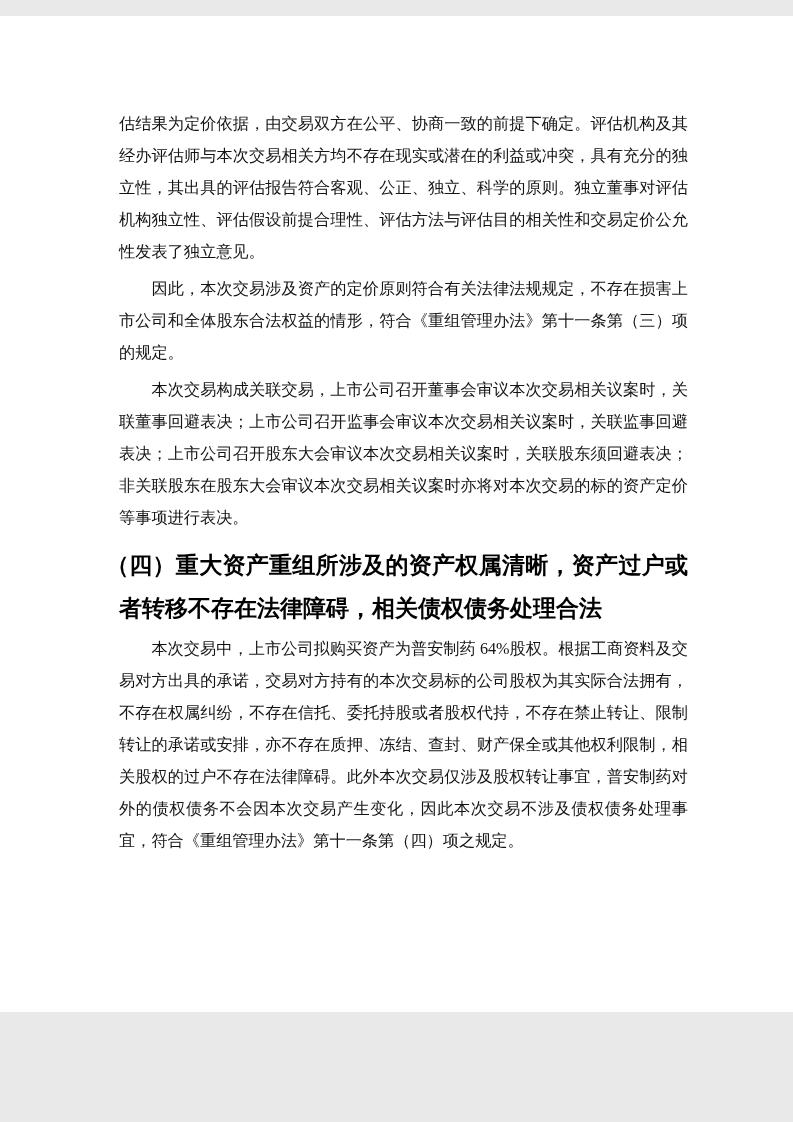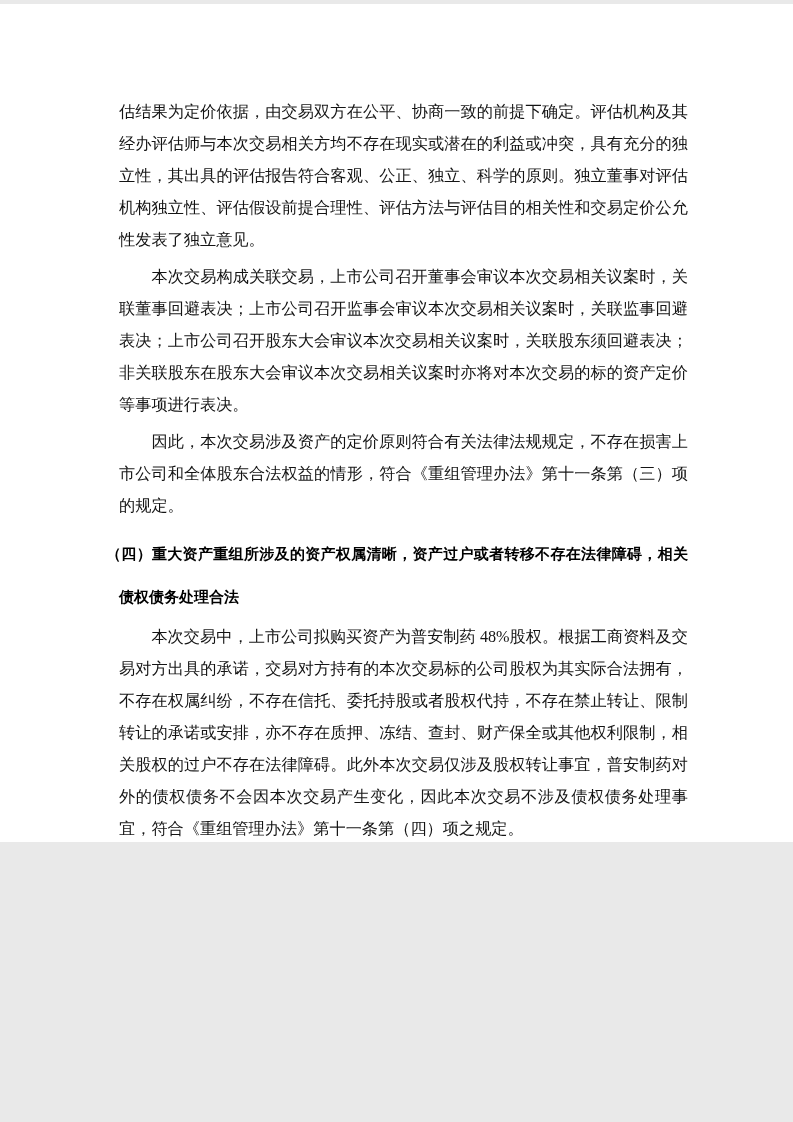--- a/index.html
+++ b/index.html
@@ -3,22 +3,22 @@
 <meta charset="utf-8">
 <style>
   html, body {
     margin: 0;
     padding: 0;
     background: #e9e9e9;
   }
   .page {
     position: relative;
     width: 793px;
-    height: 838px;
-    margin: 4px auto;
+    height: 996px;
+    margin: 16px auto;
     background: #ffffff;
     overflow: hidden;
     font-kerning: none;
   }
   .content {
     position: absolute;
     left: 119px;
     top: 92px;
     width: 569px;
   }
@@ -32,21 +32,21 @@
     margin: 0 0 5px 0;
     text-indent: 32.4px;
     word-break: break-all;
   }
   p.body.no-indent {
     text-indent: 0;
   }
   h2.heading {
     font-family: "Liberation Sans", "DejaVu Sans", sans-serif;
     font-weight: 700;
-    font-size: 15px;
+    font-size: 23px;
     line-height: 43px;
     color: #000000;
     text-align: justify;
     text-justify: inter-character;
     margin: 10px 0 3px 0;
     text-indent: -13px;
     word-break: break-all;
   }
   .footer {
     position: absolute;
@@ -61,27 +61,27 @@
     color: #1a1a1a;
   }
 </style>
 </head>
 <body>
 
 <div class="page">
   <main class="content">
     <p class="body no-indent">估结果为定价依据，由交易双方在公平、协商一致的前提下确定。评估机构及其经办评估师与本次交易相关方均不存在现实或潜在的利益或冲突，具有充分的独立性，其出具的评估报告符合客观、公正、独立、科学的原则。独立董事对评估机构独立性、评估假设前提合理性、评估方法与评估目的相关性和交易定价公允性发表了独立意见。</p>
 
+    <p class="body">因此，本次交易涉及资产的定价原则符合有关法律法规规定，不存在损害上市公司和全体股东合法权益的情形，符合《重组管理办法》第十一条第（三）项的规定。</p>
+
     <p class="body">本次交易构成关联交易，上市公司召开董事会审议本次交易相关议案时，关联董事回避表决；上市公司召开监事会审议本次交易相关议案时，关联监事回避表决；上市公司召开股东大会审议本次交易相关议案时，关联股东须回避表决；非关联股东在股东大会审议本次交易相关议案时亦将对本次交易的标的资产定价等事项进行表决。</p>
-
-    <p class="body">因此，本次交易涉及资产的定价原则符合有关法律法规规定，不存在损害上市公司和全体股东合法权益的情形，符合《重组管理办法》第十一条第（三）项的规定。</p>
 
     <h2 class="heading">（四）重大资产重组所涉及的资产权属清晰，资产过户或者转移不存在法律障碍，相关债权债务处理合法</h2>
 
-    <p class="body">本次交易中，上市公司拟购买资产为普安制药 48%股权。根据工商资料及交易对方出具的承诺，交易对方持有的本次交易标的公司股权为其实际合法拥有，不存在权属纠纷，不存在信托、委托持股或者股权代持，不存在禁止转让、限制转让的承诺或安排，亦不存在质押、冻结、查封、财产保全或其他权利限制，相关股权的过户不存在法律障碍。此外本次交易仅涉及股权转让事宜，普安制药对外的债权债务不会因本次交易产生变化，因此本次交易不涉及债权债务处理事宜，符合《重组管理办法》第十一条第（四）项之规定。</p>
+    <p class="body">本次交易中，上市公司拟购买资产为普安制药 64%股权。根据工商资料及交易对方出具的承诺，交易对方持有的本次交易标的公司股权为其实际合法拥有，不存在权属纠纷，不存在信托、委托持股或者股权代持，不存在禁止转让、限制转让的承诺或安排，亦不存在质押、冻结、查封、财产保全或其他权利限制，相关股权的过户不存在法律障碍。此外本次交易仅涉及股权转让事宜，普安制药对外的债权债务不会因本次交易产生变化，因此本次交易不涉及债权债务处理事宜，符合《重组管理办法》第十一条第（四）项之规定。</p>
 
 
   </main>
 
   <footer class="footer">
     <span class="page-number">179</span>
   </footer>
 </div>
 
 </body></html>

